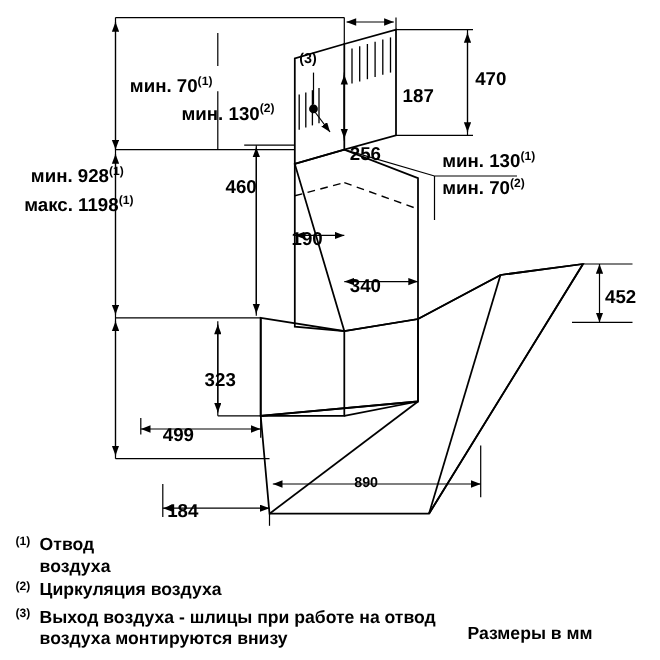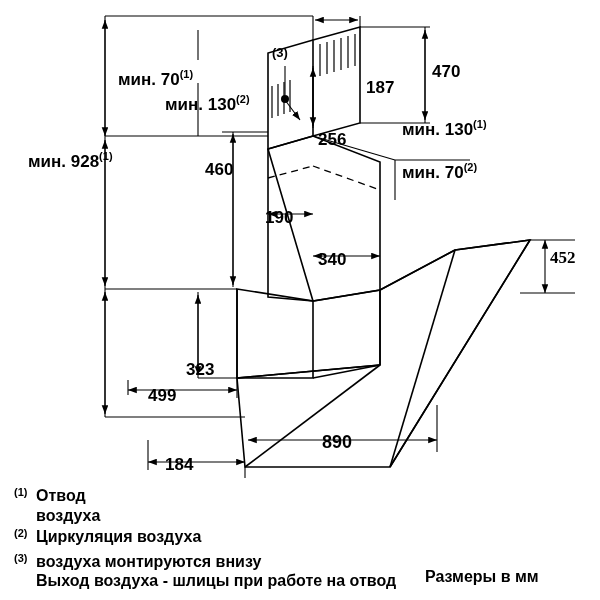--- a/index.html
+++ b/index.html
@@ -194,45 +194,48 @@
   <div class="lbl dim" style="left:432px; top:62px;">470</div>
 
   <div class="lbl dim" style="left:318px; top:86px;margin-top:44px;">256</div>
 
   <div class="lbl dim" style="left:205px; top:160px;">460</div>
 
   <div class="lbl dim" style="left:265px; top:208px;">190</div>
 
   <div class="lbl dim" style="left:318px; top:250px;">340</div>
 
-  <div class="lbl dim" style="left:550px; top:248px;font-family:Liberation Serif, serif;">452</div>
-
-  <div class="lbl dim" style="left:186px; top:336px;margin-top:24px;">323</div>
+  <div class="lbl dim" style="left:550px; top:260px;">452</div>
+
+  <div class="lbl dim" style="left:186px; top:336px;">323</div>
 
   <div class="lbl dim" style="left:148px; top:386px;">499</div>
 
-  <div class="lbl dim" style="left:152px; top:455px;margin-left:13px;">184</div>
-
-  <div class="lbl dim" style="left:322px; top:432px; font-size:18px;">890</div>
+  <div class="lbl dim" style="left:152px; top:455px;">184</div>
+
+  <div class="lbl dim" style="left:322px; top:432px; font-size:13px;">890</div>
 
   <div class="lbl" style="left:272px; top:46px; font-size:13px;">(3)</div>
 
   <div class="lbl dim" style="left:118px; top:68px;">
     <span>мин. 70</span><span class="sup">(1)</span>
   </div>
   <div class="lbl dim" style="left:118px; top:93px;margin-left:47px;">
     <span>мин. 130</span><span class="sup">(2)</span>
   </div>
 
   <div class="lbl dim" style="left:28px; top:150px;">
     <span>мин. 928</span><span class="sup">(1)</span>
   </div>
-
-
-  <div class="lbl dim" style="left:402px; top:118px;text-align:right;">
+  <div class="lbl dim" style="left:22px; top:176px;">
+    <span>макс. 1198</span><span class="sup">(1)</span>
+  </div>
+
+
+  <div class="lbl dim" style="left:402px; top:136px;text-align:right;">
     <span>мин. 130</span><span class="sup">(1)</span>
   </div>
   <div class="lbl dim" style="left:402px; top:161px;">
     <span>мин. 70</span><span class="sup">(2)</span>
   </div>
 
   <div class="legend" style="left:14px; top:486px; width:560px;">
 
     <div class="legend-row">
       <div class="marker-box"><span class="marker">(1)</span></div>
@@ -245,21 +248,21 @@
     <div class="legend-row" style="margin-top:2px;">
       <div class="marker-box"><span class="marker">(2)</span></div>
       <div>
         <div>Циркуляция воздуха</div>
       </div>
     </div>
 
     <div class="legend-row" style="margin-top:4px;">
       <div class="marker-box"><span class="marker">(3)</span></div>
       <div>
+        <div>Выход воздуха - шлицы при работе на отвод</div>
         <div>воздуха монтируются внизу</div>
-        <div>Выход воздуха - шлицы при работе на отвод</div>
       </div>
     </div>
   </div>
 
   <div class="units" style="left:425px; top:568px;">Размеры в мм</div>
 
 </div>
 
 </body></html>

